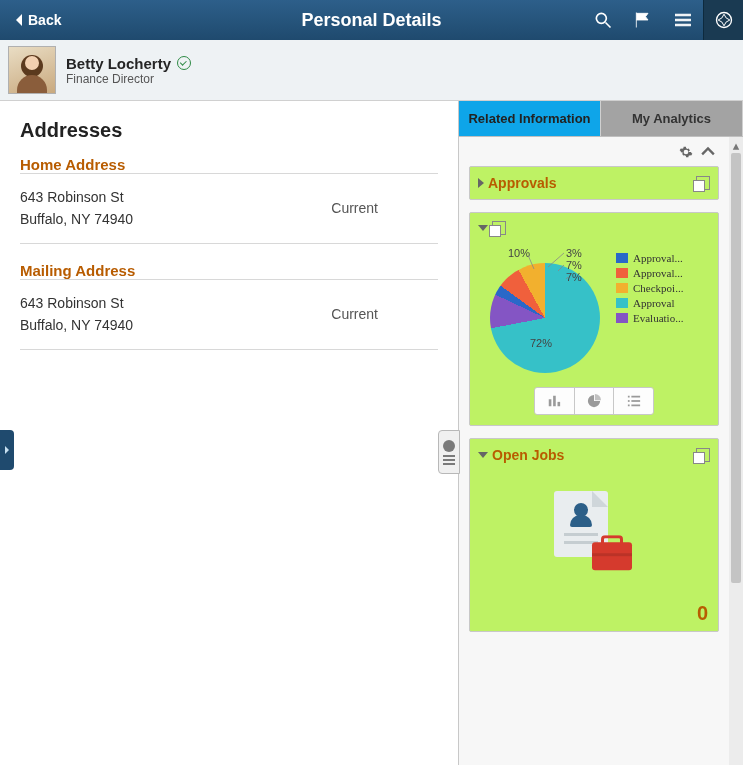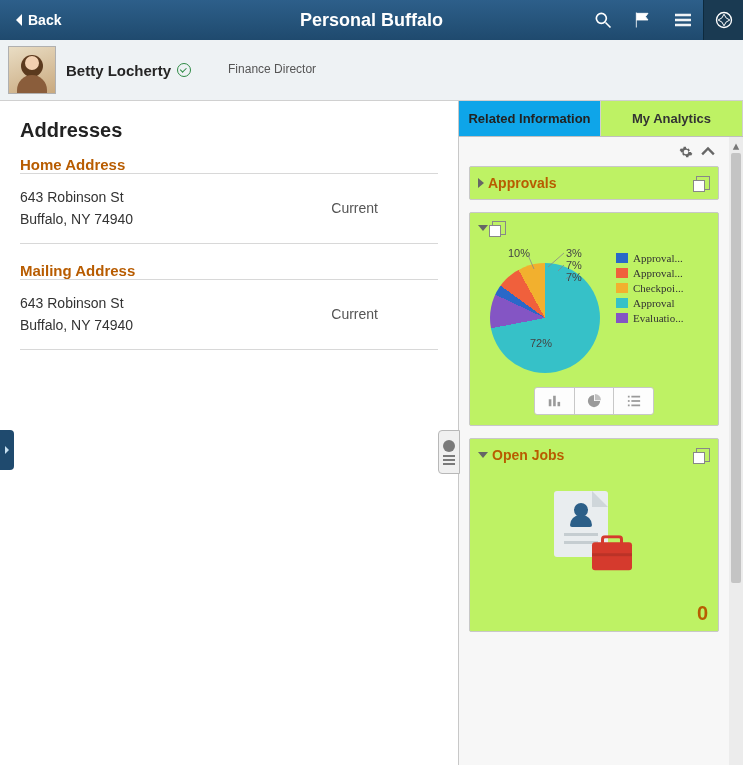--- a/index.html
+++ b/index.html
@@ -13,41 +13,41 @@
   .header-actions { margin-left: auto; display: flex; align-items: center; height: 100%; }
   .header-action { width: 40px; height: 40px; display: flex; align-items: center; justify-content: center; cursor: pointer; }
   .header-action svg { width: 20px; height: 20px; fill: #fff; stroke: #fff; }
   .compass-btn { background: #1a3a52; border-left: 1px solid #0d2a3e; }
 
   
   .person-banner { display: flex; align-items: center; gap: 10px; padding: 6px 8px; border-bottom: 1px solid #d0d0d0; background: #eef2f4; }
   .avatar { width: 48px; height: 48px; border: 1px solid #b0b0b0; background: linear-gradient(160deg,#e9ddc4 0%, #c9a97e 100%); position: relative; overflow: hidden; }
   .avatar::after { content:""; position:absolute; left:50%; top:28px; width:30px; height:30px; background:#8a5d3b; border-radius:50% 50% 40% 40%; transform:translateX(-50%);} 
   .avatar::before { content:""; position:absolute; left:50%; top:8px; width:22px; height:22px; background:#f2d0b0; border-radius:50%; transform:translateX(-50%); box-shadow: 0 -3px 0 4px #5b3a1e inset;}
-  .person-meta { display:flex; flex-direction:row;gap:37px; }
+  .person-meta { display:flex; flex-direction:column; }
   .person-name-row { display:flex; align-items:center; gap:6px; font-weight:bold; font-size:15px; color:#252525; }
   .presence-icon { width:14px; height:14px; border:1.5px solid #2d8a44; border-radius:50%; display:inline-flex; align-items:center; justify-content:center; }
   .presence-icon::after { content:""; width:5px; height:3px; border-left:1.5px solid #2d8a44; border-bottom:1.5px solid #2d8a44; transform: rotate(-45deg) translate(0,-1px);}
   .person-title { font-size:12px; color:#555; }
 
   
   .content-row { display:flex; height: calc(766px - 40px - 62px); }
   .main-col { flex: 1; padding: 18px 20px; position: relative; background:#fff; }
   .side-col { width: 285px; border-left:1px solid #c8c8c8; background:#f7f7f7; display:flex; flex-direction:column; position:relative;}
   
   .page-heading { font-size:20px; font-weight:bold; color:#222; margin-bottom:14px; }
   .addr-section-title { color:#b85c00; font-weight:bold; font-size:15px; margin-top:10px; cursor:pointer; }
   .addr-block { border-top:1px solid #d8d8d8; border-bottom:1px solid #d8d8d8; padding:12px 0; display:flex; align-items:center; cursor:pointer; }
   .addr-text { font-size:14px; line-height:1.6; color:#333; flex:1; }
   .addr-status { color:#555; font-size:14px; padding-right:60px; }
   .addr-section + .addr-section { margin-top:18px; }
 
   
   .side-tabs { display:flex; border-bottom:1px solid #bfbfbf; background:#fff; }
-  .side-tab { flex:1; text-align:center; padding:10px 4px; font-size:13px; font-weight:bold; cursor:pointer; color:#333; background:#bef264; border-right:1px solid #d0d0d0;}
+  .side-tab { flex:1; text-align:center; padding:10px 4px; font-size:13px; font-weight:bold; cursor:pointer; color:#333; background:#a3a3a3; border-right:1px solid #d0d0d0;}
   .side-tab.active { background:#0ea5e9; color:#222; }
   .side-body { flex:1; overflow-y:auto; padding:8px 10px 8px 10px; position:relative;}
   .side-tools { text-align:right; padding:0 4px 4px; color:#666; }
   .side-tools svg { width:14px; height:14px; fill:#666; }
 
   .panel { background:#bef264; border:1px solid #c8c8c8; border-radius:2px; margin-bottom:12px; }
   .panel-header { display:flex; align-items:center; padding:8px 8px; gap:4px; cursor:pointer; }
   .panel-title { color:#b85c00; font-weight:bold; font-size:14px; flex:1; }
   .caret { width:0; height:0; border-style:solid; display:inline-block; }
   .caret-right { border-width:5px 0 5px 6px; border-color:transparent transparent transparent #666; }
@@ -108,21 +108,21 @@
 </head>
 <body>
 
 <div class="header-bar">
   <div class="back-btn">
     <svg viewBox="0 0 10 14">
         <path d="M8 1 2 7l6 6"></path>
       </svg>
     <span>Back</span>
   </div>
-  <div class="header-title">Personal Buffalo</div>
+  <div class="header-title">Personal Details</div>
   <div class="header-actions">
     <div class="header-action">
       <svg viewBox="0 0 24 24">
           <circle cx="10" cy="10" r="6" fill="none" stroke="#fff" stroke-width="2"></circle>
           <line x1="15" y1="15" x2="21" y2="21" stroke="#fff" stroke-width="2"></line>
         </svg>
     </div>
     <div class="header-action">
       <svg viewBox="0 0 24 24">
           <path d="M4 3v18M4 4h14l-3 4 3 4H4" fill="#fff"></path>

